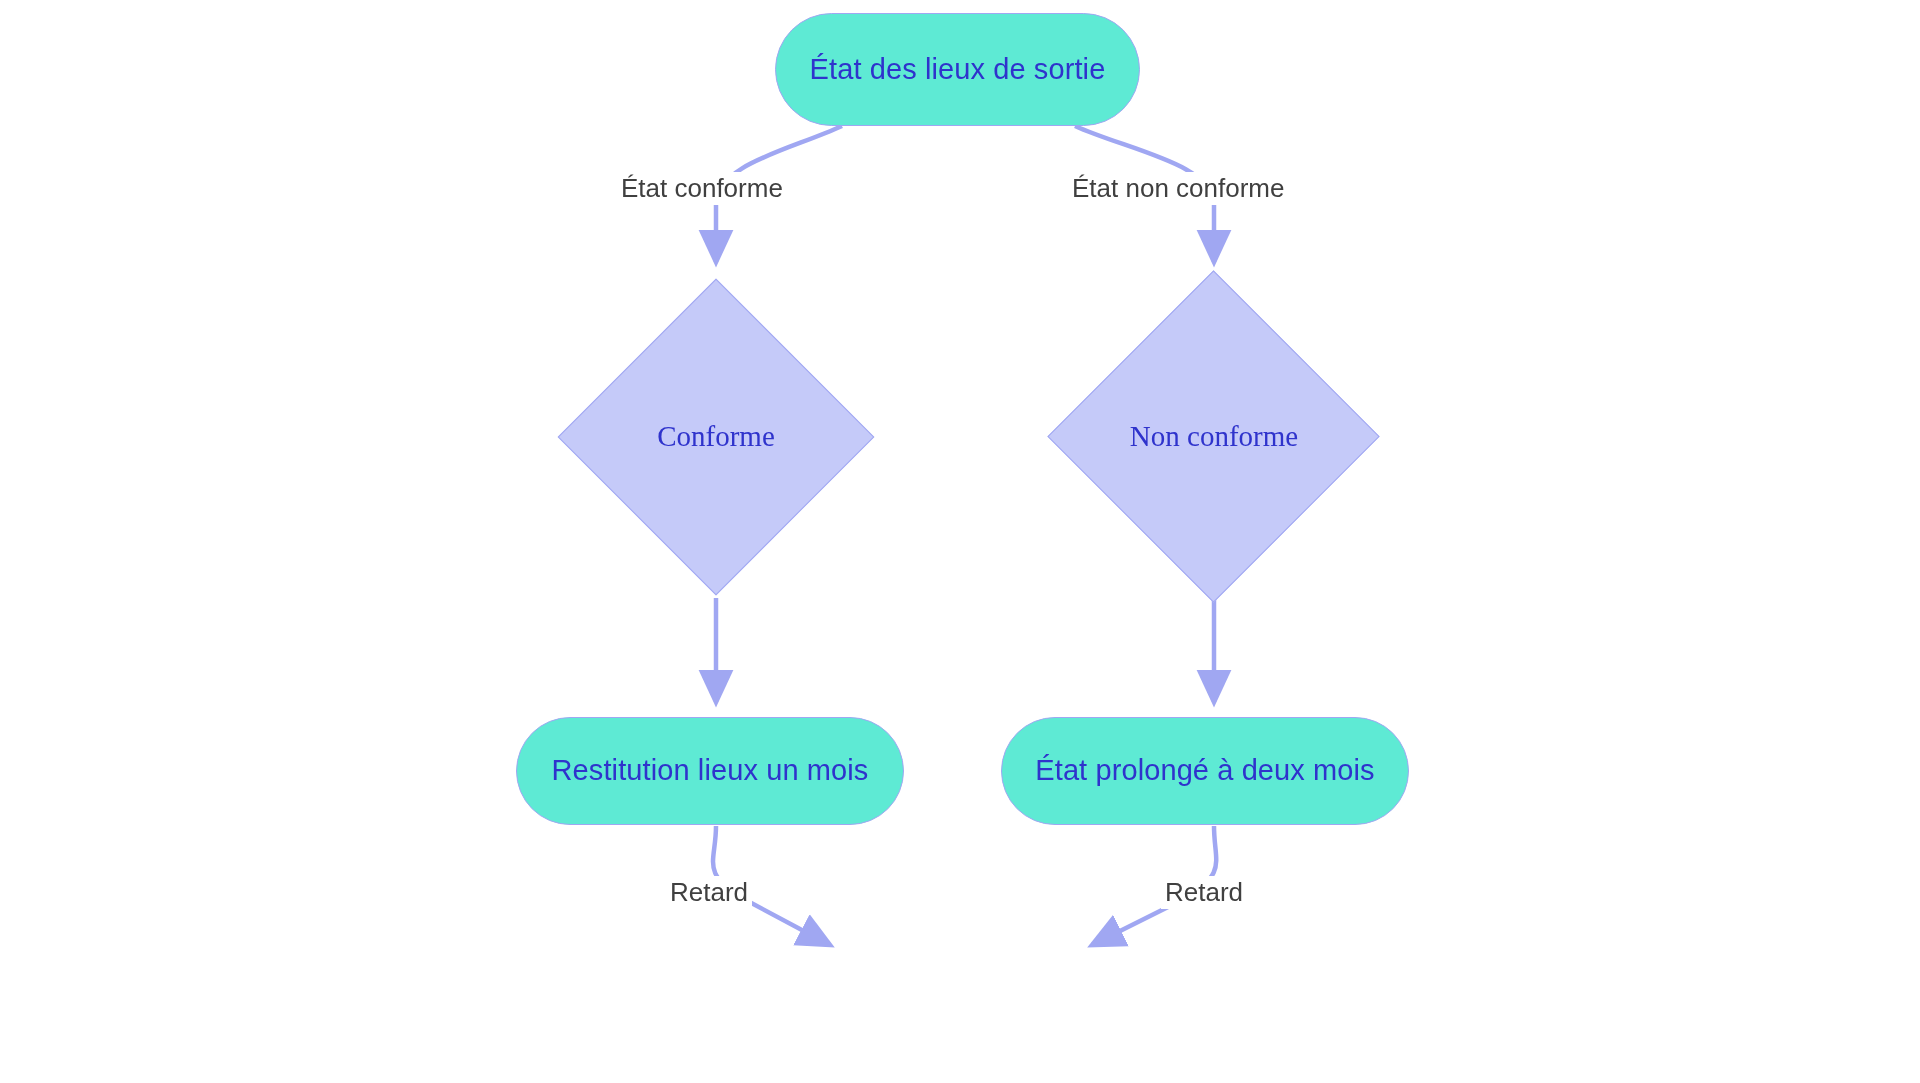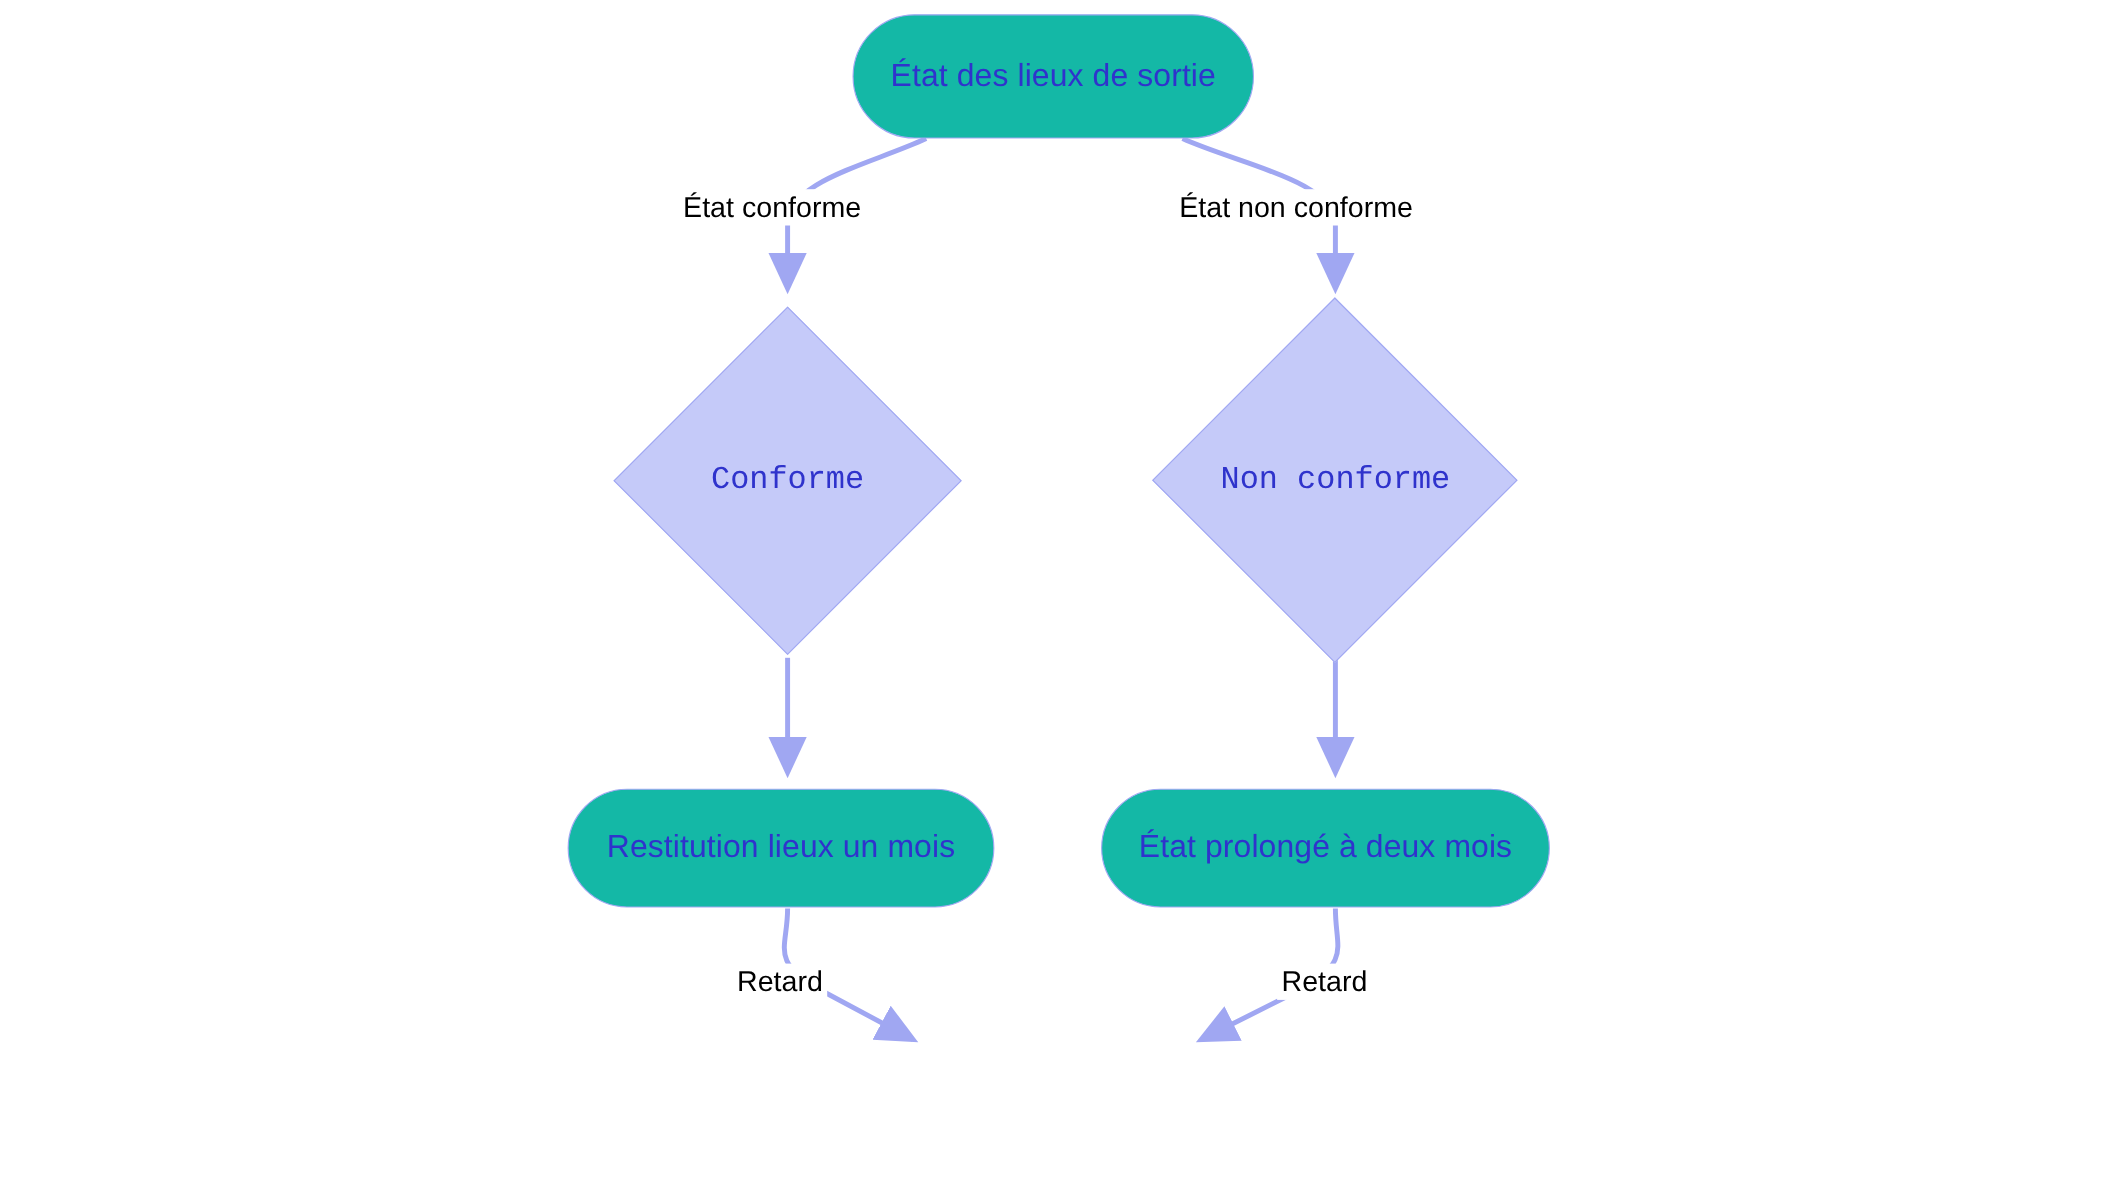--- a/index.html
+++ b/index.html
@@ -33,21 +33,21 @@
     justify-content: center;
     text-align: center;
     color: #2f33cc;
     font-size: 29px;
     font-family: "Liberation Sans", sans-serif;
     letter-spacing: 0.1px;
     line-height: 1.15;
     z-index: 3;
   }
   .node-stadium {
-    background: #14b8a6;
+    background: #5eead4;
     border: 1.6px solid #a0a7f2;
     border-radius: 999px;
   }
   .node-diamond-wrap {
     position: absolute;
     z-index: 3;
     display: flex;
     align-items: center;
     justify-content: center;
   }
@@ -60,28 +60,28 @@
     background: #c5caf9;
     border: 1.6px solid #a0a7f2;
     transform: rotate(45deg);
     box-sizing: border-box;
   }
   .node-diamond-label {
     position: relative;
     z-index: 2;
     color: #2f33cc;
     font-size: 29px;
-    font-family: Liberation Mono, monospace;
+    font-family: Liberation Serif, serif;
     line-height: 1.15;
     white-space: nowrap;
   }
   .edge-label {
     position: absolute;
     z-index: 4;
-    color: #000000;
+    color: #404040;
     font-size: 26px;
     font-family: "Liberation Sans", sans-serif;
     white-space: nowrap;
     background: #ffffff;
     padding: 1px 4px;
     line-height: 1.2;
   }
 </style>
 </head>
 <body>

